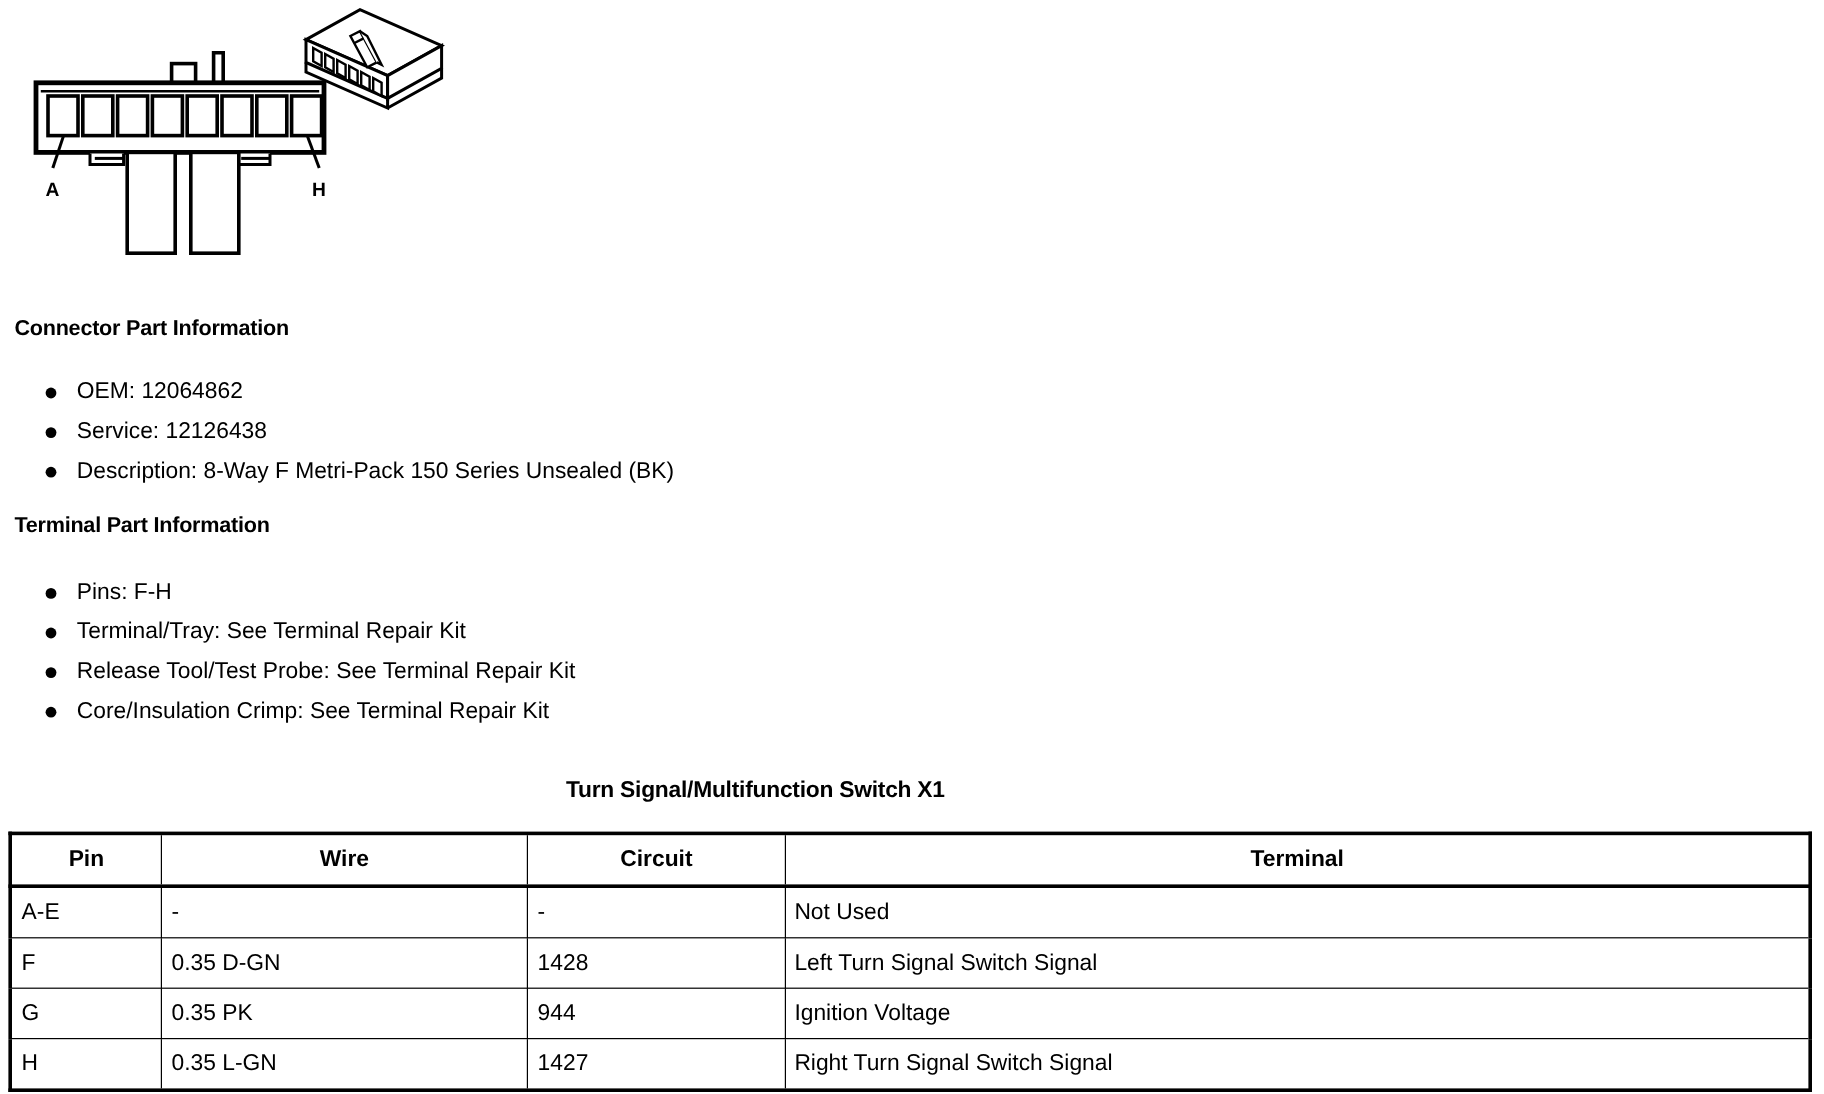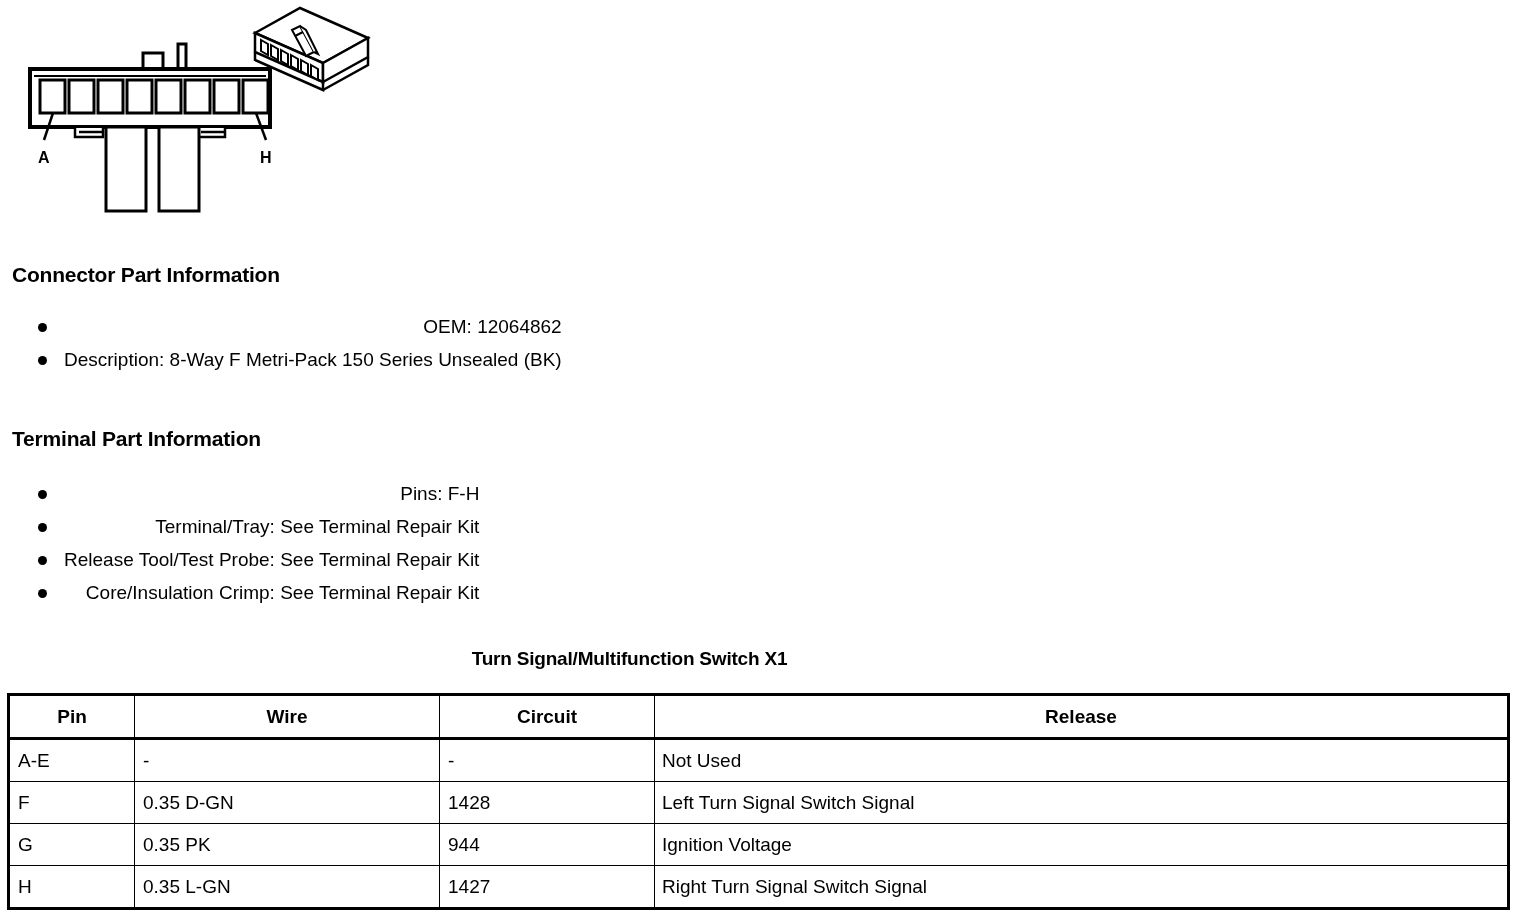--- a/index.html
+++ b/index.html
@@ -25,30 +25,29 @@
     height: 240px;
   }
   #connector-figure svg { display: block; }
 
   
   .section {
     position: absolute;
     left: 12px;
   }
   .section-heading {
-    font-size: 21px;
+    font-size: 18px;
     font-weight: bold;
     letter-spacing: -0.2px;
     white-space: nowrap;
   }
   ul.bullets {
     list-style: none;
     margin: 0;
     padding: 0;
-    text-align: right;
   }
   ul.bullets li {
     position: relative;
     padding-left: 52px;
     font-size: 19px;
     line-height: 33px;
     white-space: nowrap;
   }
   ul.bullets li .dot {
     position: absolute;
@@ -197,20 +196,24 @@
 
 <div class="section section-heading" id="connector-part-info">Connector Part Information</div>
 
 <ul class="section bullets" id="connector-bullets">
   <li>
     <span class="dot"></span>
     <span>OEM: 12064862</span>
   </li>
   <li>
     <span class="dot"></span>
+    <span>Service: 12126438</span>
+  </li>
+  <li>
+    <span class="dot"></span>
     <span>Description: 8-Way F Metri-Pack 150 Series Unsealed (BK)</span>
   </li>
 </ul>
 
 <div class="section section-heading" id="terminal-part-info">Terminal Part Information</div>
 
 <ul class="section bullets" id="terminal-bullets">
   <li>
     <span class="dot"></span>
     <span>Pins: F-H</span>
@@ -237,21 +240,21 @@
       <col class="c-pin">
         <col class="c-wire">
         <col class="c-circuit">
         <col class="c-func">
     </colgroup>
     <thead>
       <tr>
         <th>Pin</th>
         <th>Wire</th>
         <th>Circuit</th>
-        <th>Release</th>
+        <th>Terminal</th>
       </tr>
     </thead>
     <tbody>
       <tr>
         <td class="c-center">A-E</td>
         <td class="c-center">-</td>
         <td class="c-center">-</td>
         <td class="c-left">Not Used</td>
       </tr>
       <tr>

